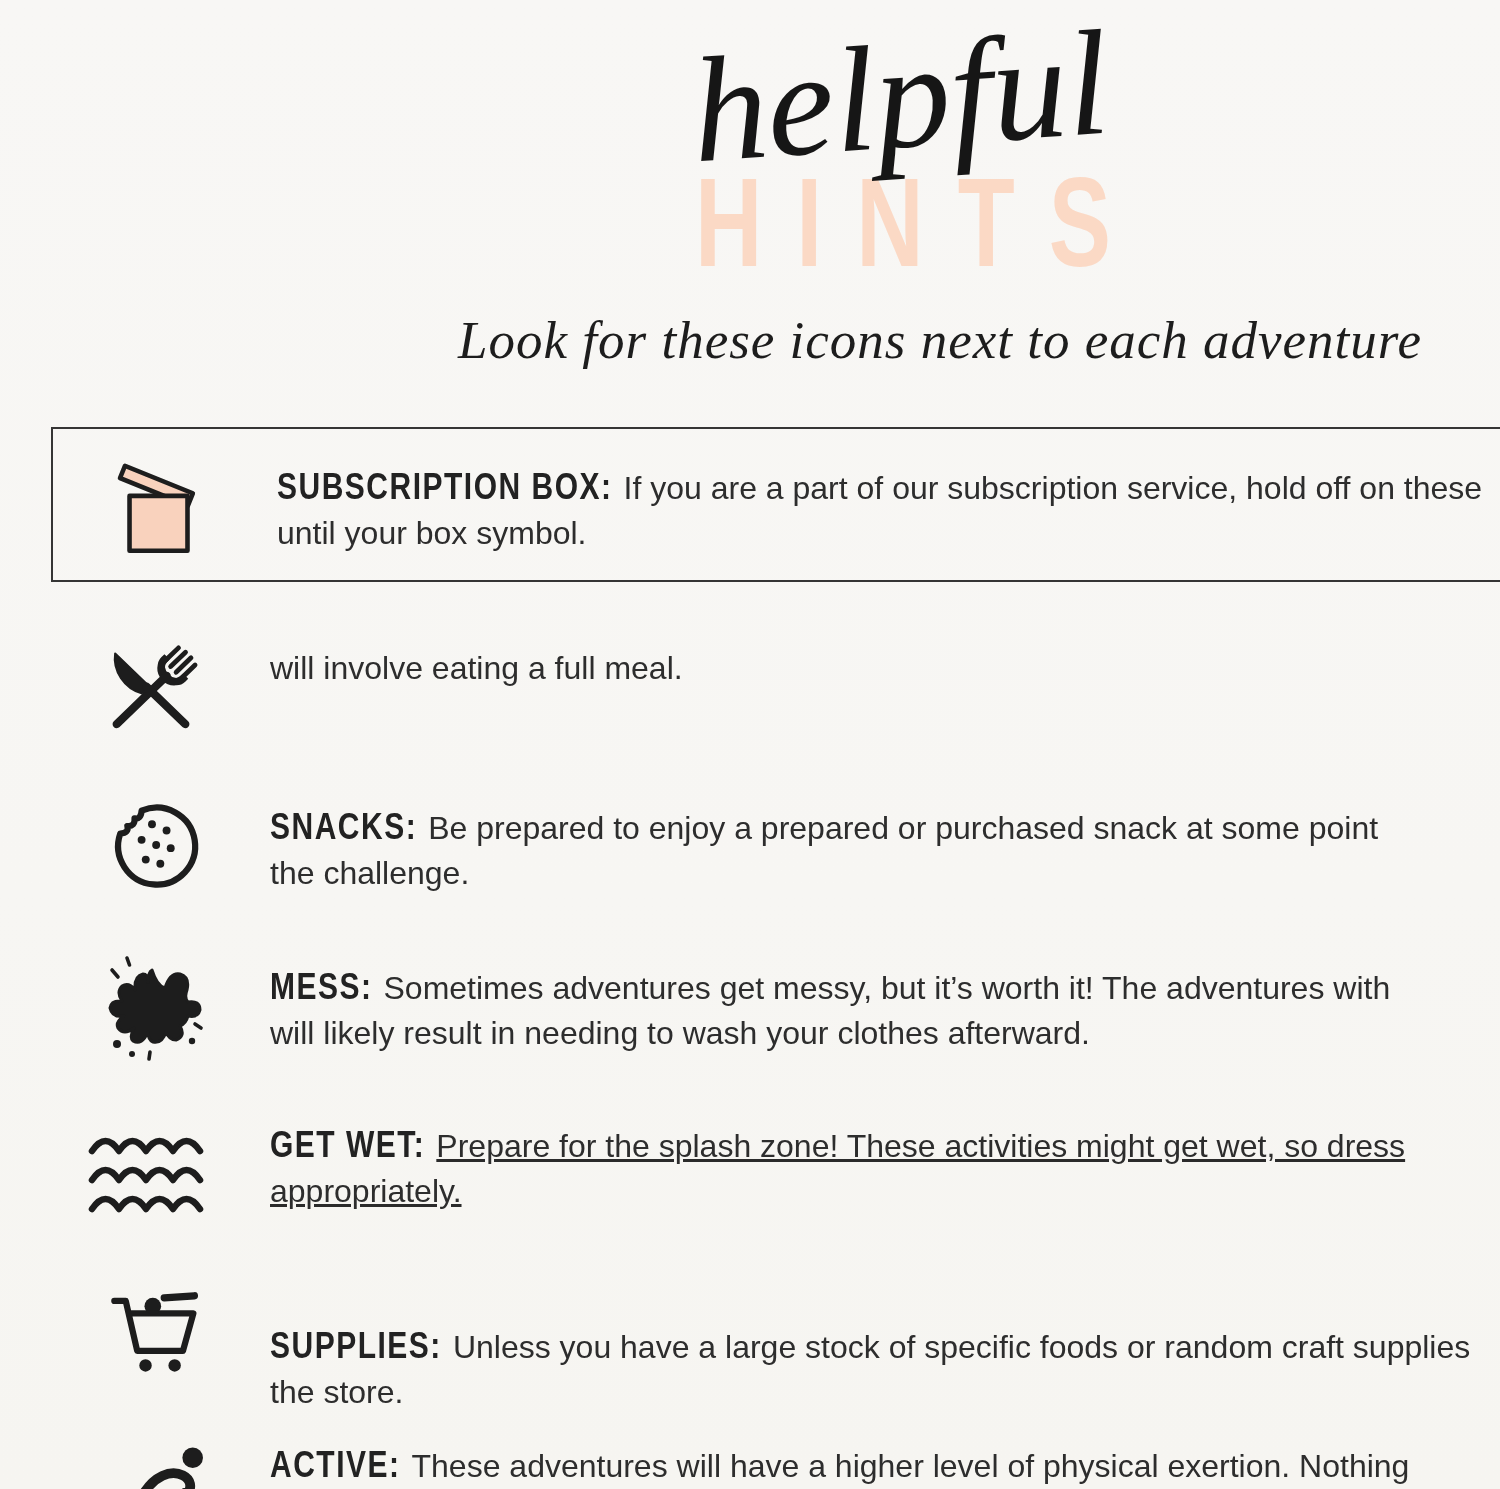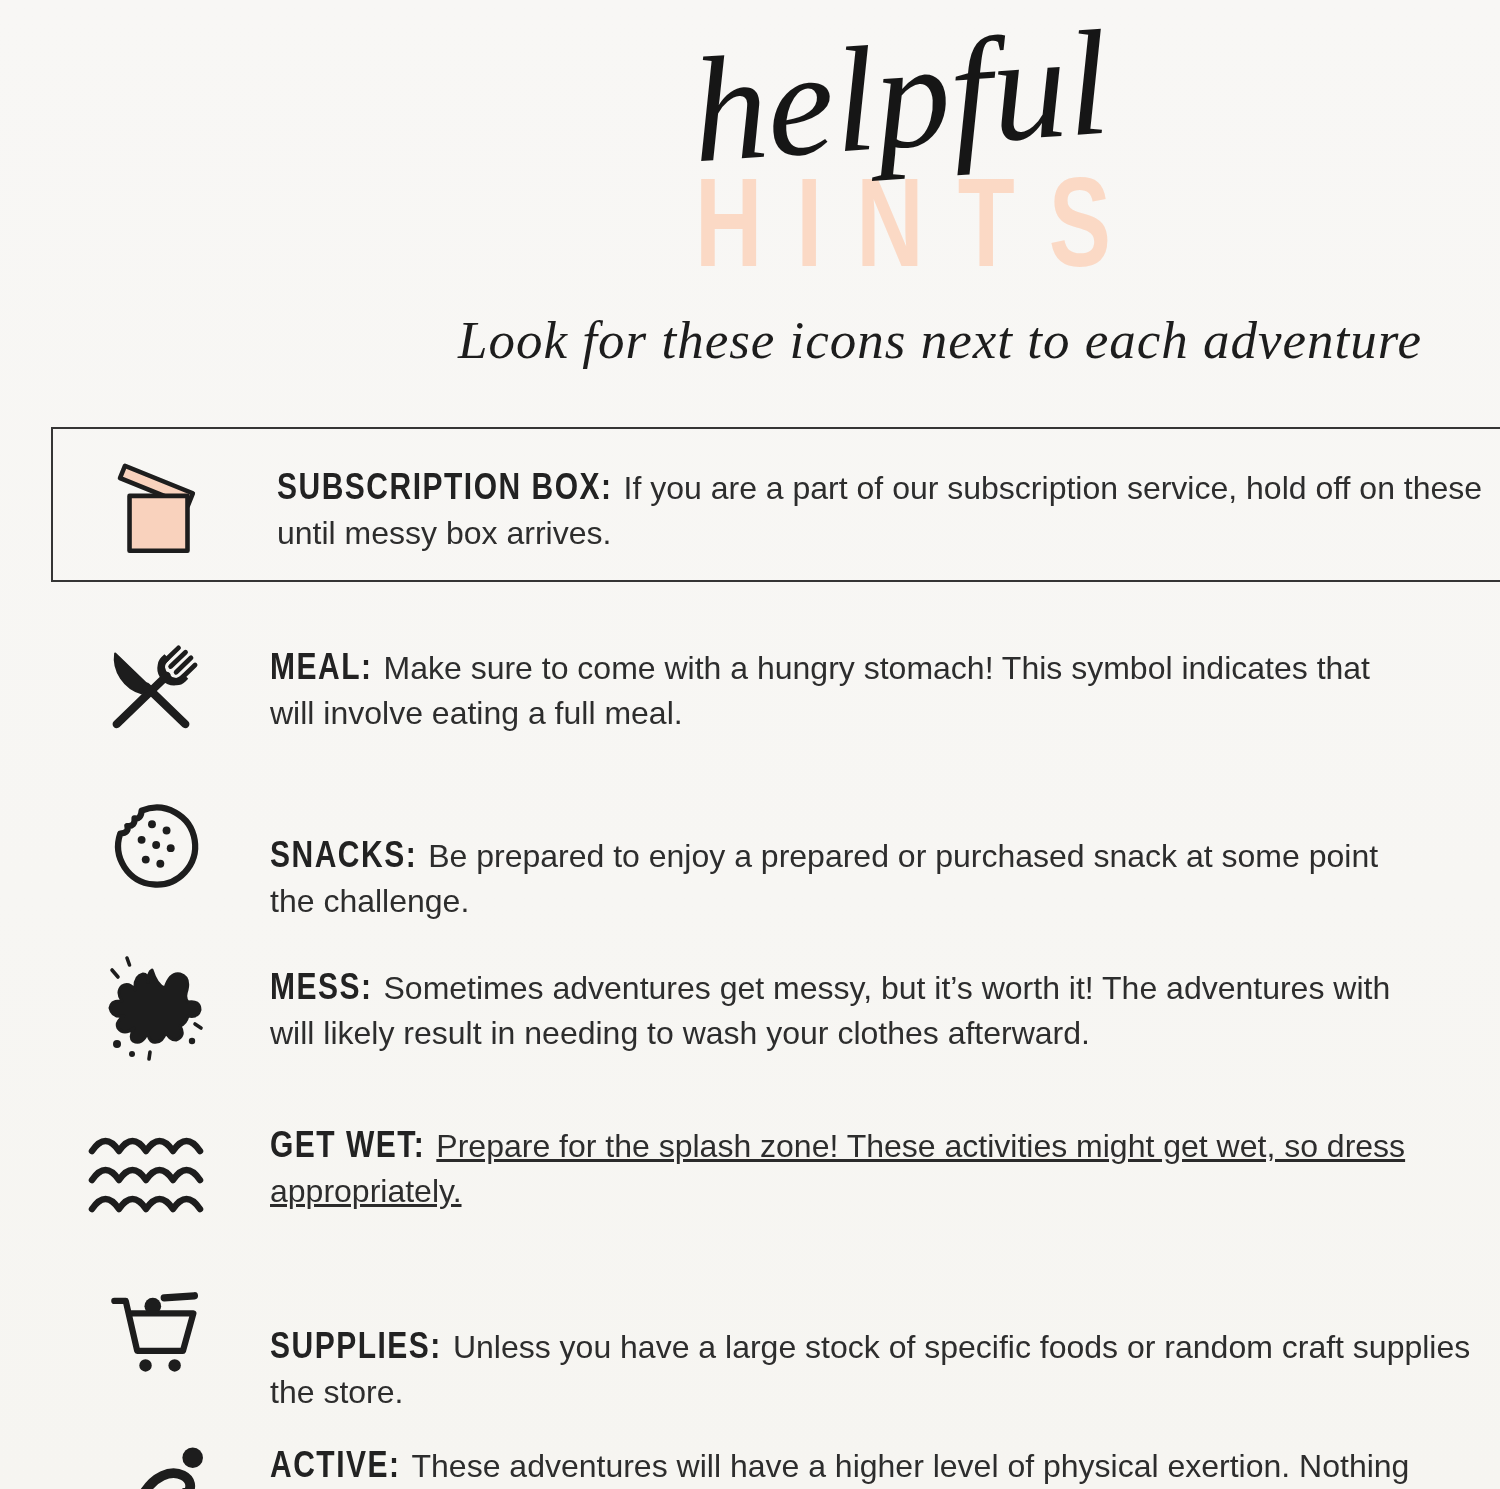--- a/index.html
+++ b/index.html
@@ -61,21 +61,21 @@
     <div class="icon-wrap" style="left:49px;top:14px;width:112px;height:120px;">
       <svg width="112" height="120" viewBox="0 0 110 118">
         <g transform="rotate(22 54 46)">
           <rect x="16" y="36" width="72" height="13" fill="#f9d2bd" stroke="#1d1d1d" stroke-width="4.5" stroke-linejoin="round"></rect>
         </g>
         <rect x="27" y="52" width="57" height="54" fill="#f9d2bd" stroke="#1d1d1d" stroke-width="4.5" stroke-linejoin="round"></rect>
       </svg>
     </div>
     <div class="row-text">
       <div class="line"><span class="row-label">SUBSCRIPTION BOX:</span><span>If you are a part of our subscription service, hold off on these</span></div>
-      <div class="line">until messy box arrives.</div>
+      <div class="line">until your box symbol.</div>
     </div>
   </div>
 
   <div class="icon-wrap" style="left:94px;top:634px;width:114px;height:114px;">
     <svg width="114" height="114" viewBox="0 0 110 110">
       <g transform="translate(55,55)" fill="#1d1d1d" stroke="#1d1d1d">
         <g transform="rotate(46)">
           <line x1="-11.5" y1="-48" x2="-11.5" y2="-30" stroke-width="4.6" stroke-linecap="round"></line>
           <line x1="-3.8" y1="-50" x2="-3.8" y2="-30" stroke-width="4.6" stroke-linecap="round"></line>
           <line x1="3.8" y1="-50" x2="3.8" y2="-30" stroke-width="4.6" stroke-linecap="round"></line>
@@ -84,39 +84,38 @@
           <line x1="0" y1="-21" x2="0" y2="46" stroke-width="8" stroke-linecap="round"></line>
         </g>
         <g transform="rotate(-46)">
           <path d="M2,-50 C-12,-40 -16,-20 -8,-5 L2,-2 Z" stroke-width="2" stroke-linejoin="round"></path>
           <line x1="0" y1="-6" x2="0" y2="46" stroke-width="8" stroke-linecap="round"></line>
         </g>
       </g>
     </svg>
   </div>
   <div class="row-text" style="top:646px;">
-    <div class="line"><span class="row-label">MEAL:</span><span>Make sure to come with a hungry stomach! This symbol indicates that</span></div>
     <div class="line">will involve eating a full meal.</div>
   </div>
 
   <div class="icon-wrap" style="left:100px;top:792px;width:104px;height:104px;">
     <svg width="104" height="104" viewBox="0 0 100 100">
       <path d="M40,18 A37,37 0 1 1 19.5,40 Q28.1,39.4 26.3,32.7 Q33.8,33.4 33.2,25.3 Q39.3,26.9 40,18 Z" fill="none" stroke="#1d1d1d" stroke-width="6" stroke-linejoin="round"></path>
       <g fill="#1d1d1d">
         <circle cx="50" cy="31" r="3.8"></circle>
         <circle cx="64" cy="37" r="3.8"></circle>
         <circle cx="40" cy="46" r="3.8"></circle>
         <circle cx="54" cy="51" r="3.8"></circle>
         <circle cx="68" cy="54" r="3.8"></circle>
         <circle cx="44" cy="65" r="3.8"></circle>
         <circle cx="58" cy="69" r="3.8"></circle>
       </g>
     </svg>
   </div>
-  <div class="row-text" style="top:806px;margin-top:28px;">
+  <div class="row-text" style="top:806px;">
     <div class="line"><span class="row-label">SNACKS:</span><span>Be prepared to enjoy a prepared or purchased snack at some point</span></div>
     <div class="line">the challenge.</div>
   </div>
 
   <div class="icon-wrap" style="left:92px;top:948px;width:120px;height:120px;">
     <svg width="120" height="120" viewBox="0 0 120 120">
       <path d="M60,22 Q65,38 73,40 Q78,24 88,26 Q98,29 95,42 Q92,50 96,54 Q108,52 108,62 Q106,70 96,68 Q94,76 88,78 Q94,88 84,92 Q77,92 74,84 Q70,96 61,94 Q56,92 56,84 Q50,98 41,93 Q37,89 42,80 Q32,88 26,80 Q23,74 32,68 Q20,70 18,60 Q19,52 30,53 Q24,44 30,38 Q37,34 43,42 Q42,28 51,26 Q56,26 56,34 Q56,24 60,22 Z" fill="#1d1d1d" stroke="#1d1d1d" stroke-width="3" stroke-linejoin="round"></path>
       <circle cx="25" cy="96" r="4" fill="#1d1d1d"></circle>
       <circle cx="40" cy="106" r="3" fill="#1d1d1d"></circle>
       <circle cx="100" cy="93" r="3.2" fill="#1d1d1d"></circle>

